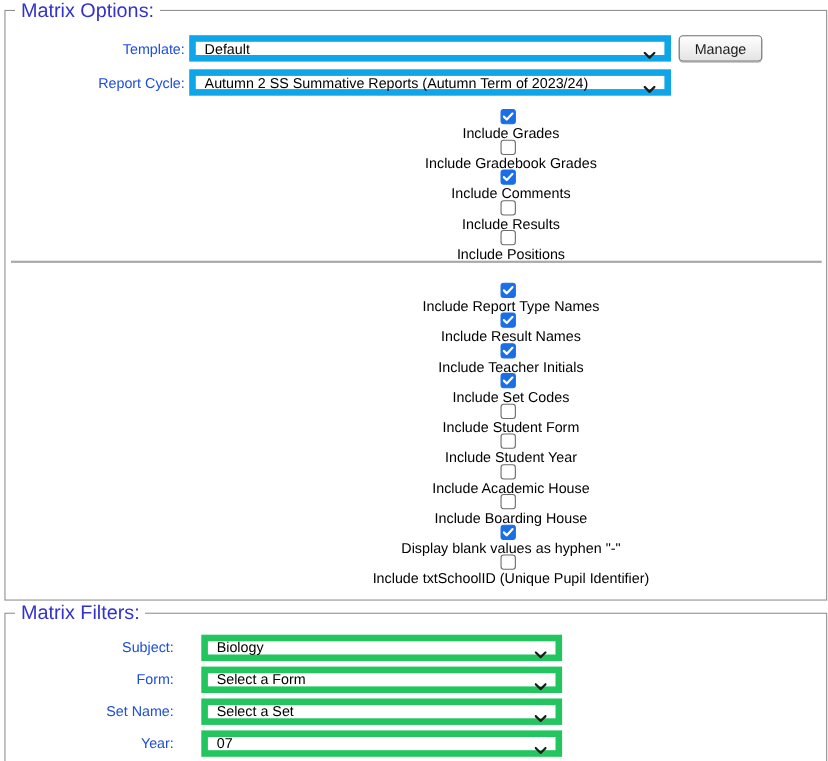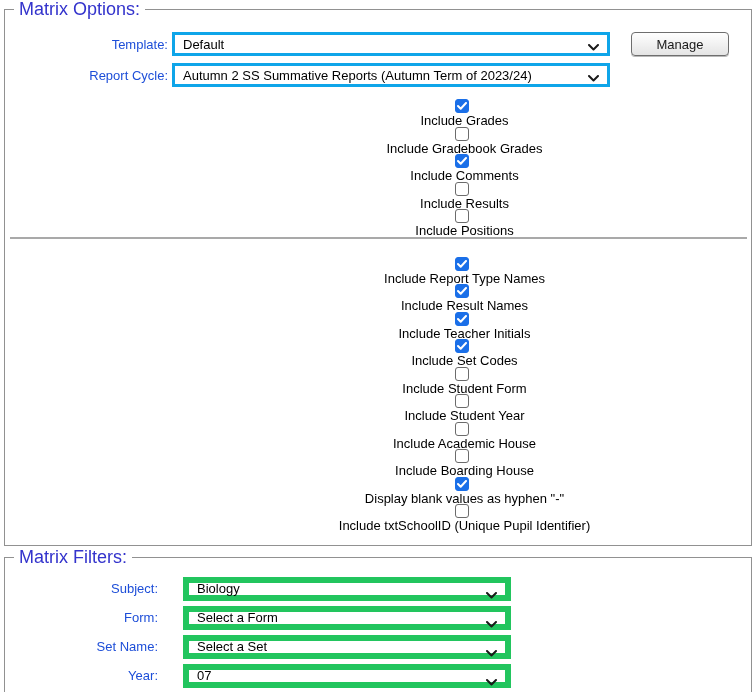--- a/index.html
+++ b/index.html
@@ -16,30 +16,30 @@
     color:#3333cc;margin-left:9px;padding:0 5px;font-size:18px;line-height:15px;
   }
   .row{display:flex;align-items:center;}
   .lblcol{width:163px;text-align:right;flex:none;color:#1d4ed8;}
   .lblcol.filters-lbl{width:153px;}
   
   .sel{
     position:relative;box-sizing:border-box;height:24px;background:#fff;
     display:flex;align-items:center;padding:0 26px 0 8px;cursor:default;
   }
-  .sel-opts{width:438px;border:3px solid #0ea5e9;margin-left:4px;}
+  .sel-opts{width:438px;border:6px solid #0ea5e9;margin-left:4px;}
   .sel-filters{width:328px;border:6px solid #22c55e;margin-left:25px;}
   .sel .chev{position:absolute;right:8px;top:9px;}
   .sel .val{white-space:nowrap;overflow:hidden;}
   
   .row-template{margin-top:15px;}
   .row-cycle{margin-top:7px;}
   
   .btn{
-    box-sizing:border-box;width:98px;height:24px;margin-left:21px;
+    box-sizing:border-box;width:76px;height:24px;margin-left:7px;
     border:1px solid #6e6e6e;border-radius:4px;
     background:linear-gradient(#fefefe,#f3f3f3 45%,#e4e4e4);
     box-shadow:0 1px 0 #b9b9b9;
     font-family:"Liberation Sans",sans-serif;font-size:13px;color:#1a1a1a;
     text-align:center;line-height:21px;cursor:pointer;
   }
   
   .cbgroup1{margin-top:12px;}
   .cbgroup2{margin-top:18px;}
   .cbrow{display:flex;align-items:center;height:16px;margin-bottom:11.5px;margin-left:167px;flex-direction:column;}

